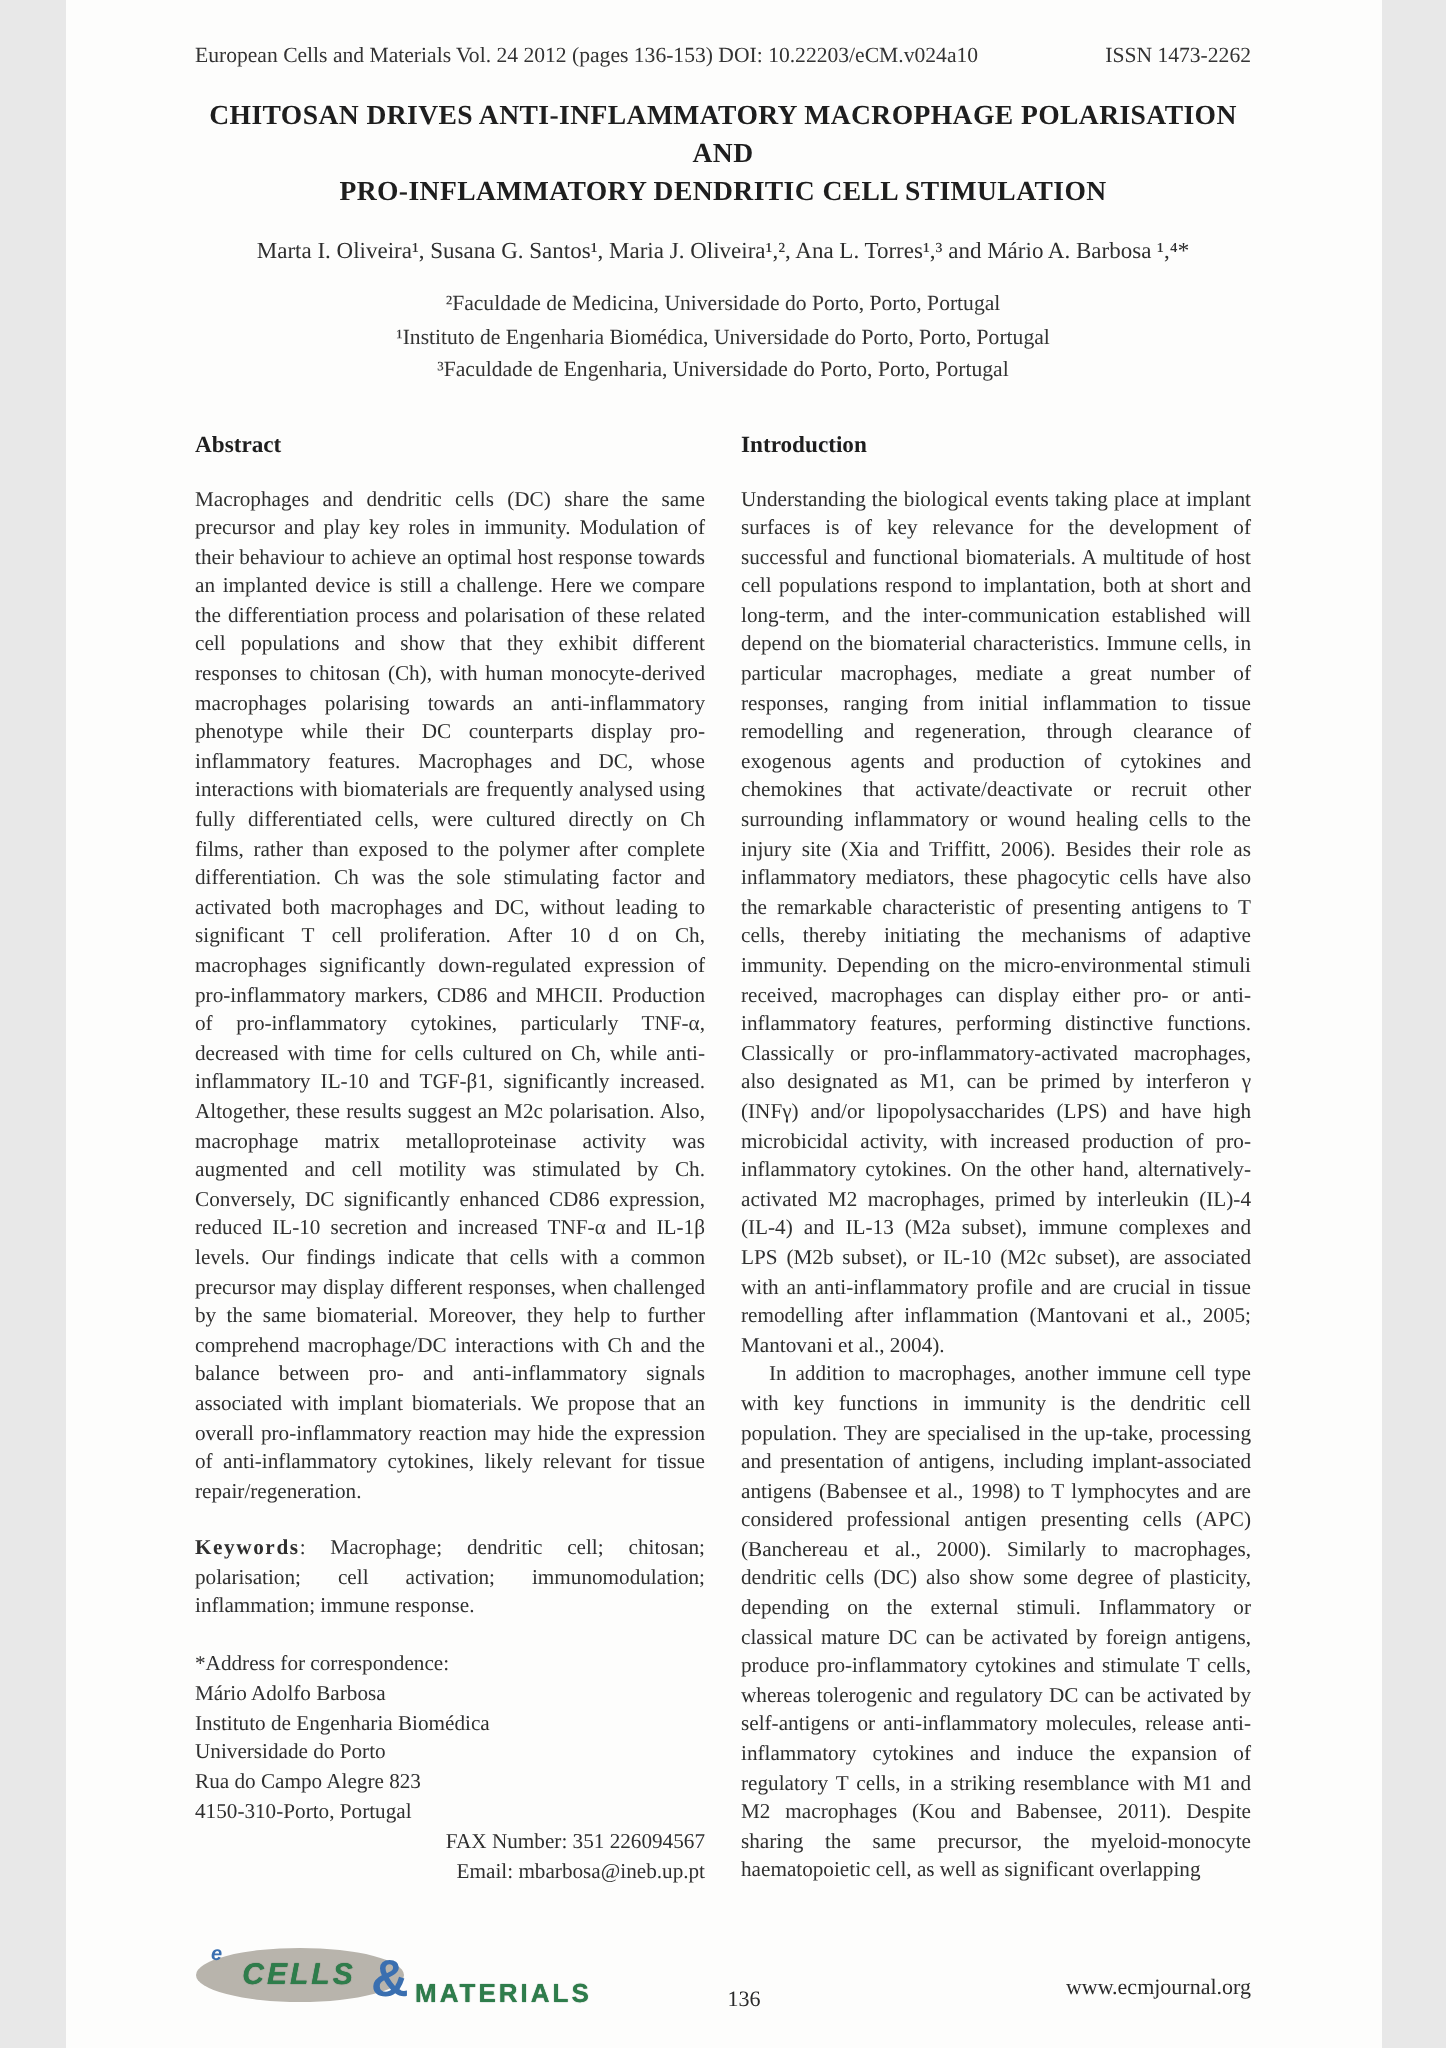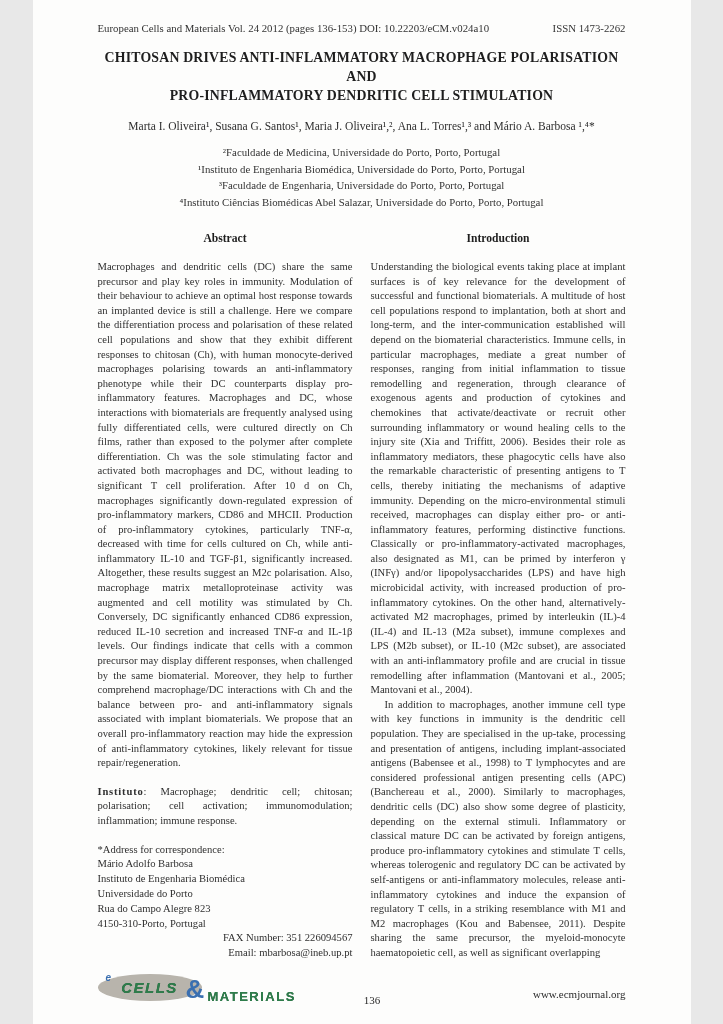--- a/index.html
+++ b/index.html
@@ -13,21 +13,21 @@
     font-family:"Liberation Serif", serif;
     color:#2a2a2a;
     overflow:hidden;
   }
   .header { display:flex; justify-content:space-between; font-size:10.8px; margin-top:8px; color:#333; }
   .title { text-align:center; font-weight:bold; font-size:13.8px; line-height:19px; margin-top:14px; color:#1e1e1e; letter-spacing:0.2px; }
   .authors { text-align:center; font-size:11.5px; margin-top:15px; color:#2e2e2e; }
   .affiliations { text-align:center; font-size:10.8px; line-height:16.5px; margin-top:12px; color:#333; }
   .columns { display:flex; gap:18px; margin-top:22px; }
   .col { flex:1 1 0; min-width:0; }
-  .sec-heading { text-align:center; font-weight:bold; font-size:11.6px; margin-bottom:15px; color:#1e1e1e; }
+  .sec-heading { text-align:left; font-weight:bold; font-size:11.6px; margin-bottom:15px; color:#1e1e1e; }
   p.body { font-size:10.6px; line-height:14.6px; text-align:justify; margin:0; color:#2f2f2f; }
   p.indent { text-indent:14px; }
   p.spaced { margin-top:14px; }
   .kw-label { font-weight:bold; letter-spacing:0.8px; }
   .correspondence { margin-top:14px; font-size:10.6px; line-height:14.8px; color:#2f2f2f; }
   .correspondence .r { text-align:right; }
   .footer { position:absolute; left:65px; right:65px; bottom:12px; display:flex; align-items:flex-end; }
   .footer > div { flex:1 1 0; }
   .footer .center { text-align:center; font-size:11px; padding-bottom:6px; }
   .footer .right { text-align:right; font-size:11px; padding-bottom:12px; }
@@ -59,29 +59,28 @@
     <div>CHITOSAN DRIVES ANTI-INFLAMMATORY MACROPHAGE POLARISATION AND</div>
     <div>PRO-INFLAMMATORY DENDRITIC CELL STIMULATION</div>
   </div>
 
   <div class="authors">Marta I. Oliveira¹, Susana G. Santos¹, Maria J. Oliveira¹,², Ana L. Torres¹,³ and Mário A. Barbosa ¹,⁴*</div>
 
   <div class="affiliations">
     <div>²Faculdade de Medicina, Universidade do Porto, Porto, Portugal</div>
     <div>¹Instituto de Engenharia Biomédica, Universidade do Porto, Porto, Portugal</div>
     <div>³Faculdade de Engenharia, Universidade do Porto, Porto, Portugal</div>
-    <div>⁴Instituto Ciências Biomédicas Abel Salazar, Universidade do Porto, Porto, Portugal</div>
   </div>
 
   <div class="columns">
 
     <div class="col">
       <div class="sec-heading">Abstract</div>
       <p class="body">Macrophages and dendritic cells (DC) share the same precursor and play key roles in immunity. Modulation of their behaviour to achieve an optimal host response towards an implanted device is still a challenge. Here we compare the differentiation process and polarisation of these related cell populations and show that they exhibit different responses to chitosan (Ch), with human monocyte-derived macrophages polarising towards an anti-inflammatory phenotype while their DC counterparts display pro-inflammatory features. Macrophages and DC, whose interactions with biomaterials are frequently analysed using fully differentiated cells, were cultured directly on Ch films, rather than exposed to the polymer after complete differentiation. Ch was the sole stimulating factor and activated both macrophages and DC, without leading to significant T cell proliferation. After 10 d on Ch, macrophages significantly down-regulated expression of pro-inflammatory markers, CD86 and MHCII. Production of pro-inflammatory cytokines, particularly TNF-α, decreased with time for cells cultured on Ch, while anti-inflammatory IL-10 and TGF-β1, significantly increased. Altogether, these results suggest an M2c polarisation. Also, macrophage matrix metalloproteinase activity was augmented and cell motility was stimulated by Ch. Conversely, DC significantly enhanced CD86 expression, reduced IL-10 secretion and increased TNF-α and IL-1β levels. Our findings indicate that cells with a common precursor may display different responses, when challenged by the same biomaterial. Moreover, they help to further comprehend macrophage/DC interactions with Ch and the balance between pro- and anti-inflammatory signals associated with implant biomaterials. We propose that an overall pro-inflammatory reaction may hide the expression of anti-inflammatory cytokines, likely relevant for tissue repair/regeneration.</p>
-      <p class="body spaced"><span class="kw-label">Instituto</span><span>: Macrophage; dendritic cell; chitosan; polarisation; cell activation; immunomodulation; inflammation; immune response.</span></p>
+      <p class="body spaced"><span class="kw-label">Keywords</span><span>: Macrophage; dendritic cell; chitosan; polarisation; cell activation; immunomodulation; inflammation; immune response.</span></p>
       <div class="correspondence">
         <div>*Address for correspondence:</div>
         <div>Mário Adolfo Barbosa</div>
         <div>Instituto de Engenharia Biomédica</div>
         <div>Universidade do Porto</div>
         <div>Rua do Campo Alegre 823</div>
         <div>4150-310-Porto, Portugal</div>
         <div class="r">FAX Number: 351 226094567</div>
         <div class="r">Email: mbarbosa@ineb.up.pt</div>
       </div>

